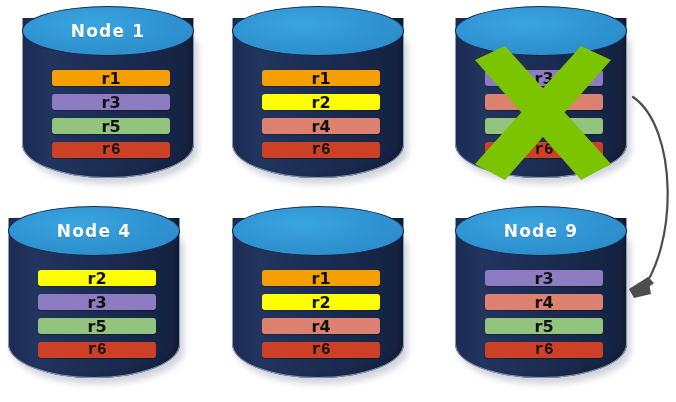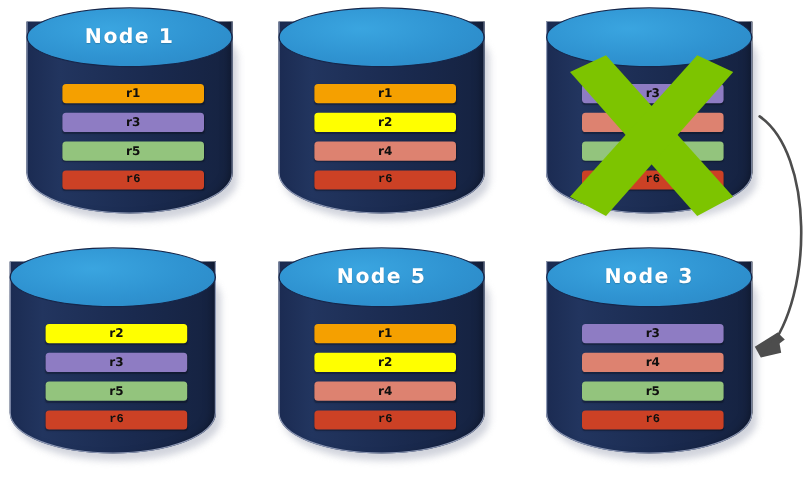--- a/index.html
+++ b/index.html
@@ -100,21 +100,21 @@
   }
   .rec {
     position: absolute;
     left: 32px;
     width: 118px;
     height: 16px;
     border-radius: 3px;
     display: flex;
     align-items: center;
     justify-content: center;
-    font-size: 10px;
+    font-size: 16px;
     font-weight: bold;
     color: #10100f;
     box-shadow: 0 1px 1px rgba(0,0,0,.3);
   }
   .rec.i0 { top: 6px; }
   .rec.i1 { top: 30px; }
   .rec.i2 { top: 54px; text-align: center; }
   .rec.i3 { top: 78px; font-family: Liberation Mono, monospace; }
 
   
@@ -180,48 +180,48 @@
       <polygon points="8,16 38,2 144,120 114,136" fill="#7dc400"></polygon>
       <polygon points="144,16 114,2 8,120 38,136" fill="#7dc400"></polygon>
     </svg>
   </div>
 
   <div class="node" style="left:6px; top:206px;">
     <div class="cyl-shadow"></div>
     <div class="cyl-body"></div>
     <div class="cyl-body-outline"></div>
     <div class="cyl-top"></div>
+    <div class="cyl-title">Node 4</div>
     <div class="records">
       <div class="rec i0" style="background: rgb(255, 255, 0);">r2</div>
       <div class="rec i1" style="background: rgb(142, 124, 195);">r3</div>
       <div class="rec i2" style="background: rgb(147, 196, 125);">r5</div>
       <div class="rec i3" style="background: rgb(204, 65, 37);">r6</div>
     </div>
   </div>
 
   <div class="node" style="left:230px; top:206px;">
     <div class="cyl-shadow"></div>
     <div class="cyl-body"></div>
     <div class="cyl-body-outline"></div>
     <div class="cyl-top"></div>
-    <div class="cyl-title">Node 5</div>
     <div class="records">
       <div class="rec i0" style="background: rgb(245, 160, 0);">r1</div>
       <div class="rec i1" style="background: rgb(255, 255, 0);">r2</div>
       <div class="rec i2" style="background: rgb(221, 130, 112);">r4</div>
       <div class="rec i3" style="background: rgb(204, 65, 37);">r6</div>
     </div>
   </div>
 
   <div class="node" style="left:453px; top:206px;">
     <div class="cyl-shadow"></div>
     <div class="cyl-body"></div>
     <div class="cyl-body-outline"></div>
     <div class="cyl-top"></div>
-    <div class="cyl-title">Node 3</div>
+    <div class="cyl-title">Node 9</div>
     <div class="records">
       <div class="rec i0" style="background: rgb(142, 124, 195);">r3</div>
       <div class="rec i1" style="background: rgb(221, 130, 112);">r4</div>
       <div class="rec i2" style="background: rgb(147, 196, 125);">r5</div>
       <div class="rec i3" style="background: rgb(204, 65, 37);">r6</div>
     </div>
   </div>
 
   <svg class="arrow-layer" viewBox="0 0 676 402">
     <g>

